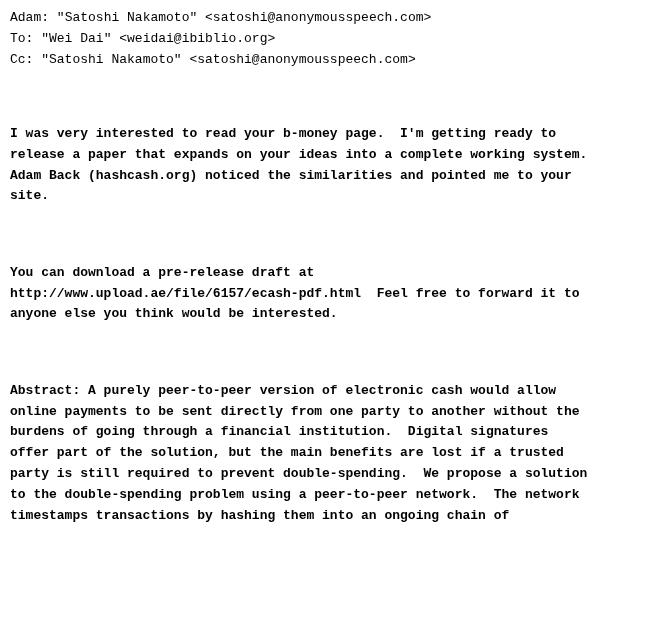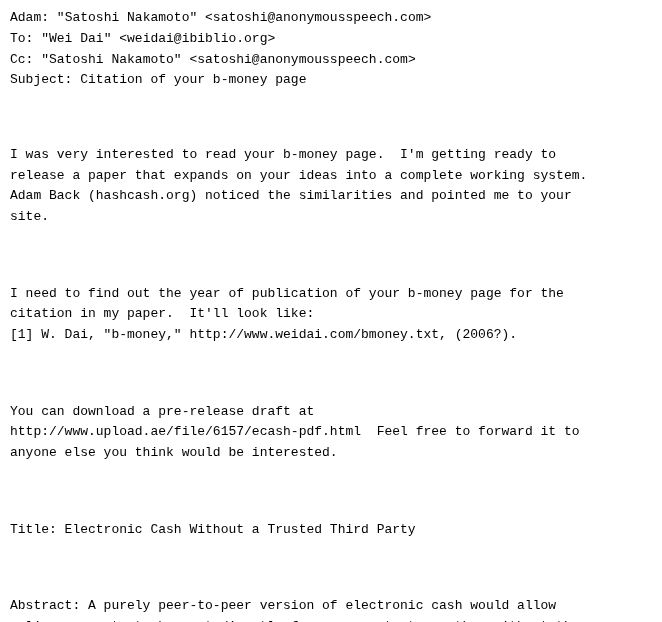--- a/index.html
+++ b/index.html
@@ -33,46 +33,42 @@
       word-break: break-word;
     }
 
     .body-section {
       white-space: pre-wrap;
       word-break: break-word;
     }
 
     .paragraph {
       margin-bottom: 14px;
+      font-weight: bold;
     }
   </style>
 </head>
 <body>
 
 <div class="email-container">
 
   <div class="header-section">
     <div class="header-line"><span>Adam:</span> <span>"Satoshi Nakamoto" &lt;satoshi@anonymousspeech.com&gt;</span></div>
     <div class="header-line"><span>To:</span> <span>"Wei Dai" &lt;weidai@ibiblio.org&gt;</span></div>
     <div class="header-line"><span>Cc:</span> <span>"Satoshi Nakamoto" &lt;satoshi@anonymousspeech.com&gt;</span></div>
-    <div class="header-line"><span>Subject:</span> <span>Citation of your b-money page</span></div>
   </div>
 
   <div class="body-section">
     <div class="paragraph">I was very interested to read your b-money page.  I'm getting ready to
 release a paper that expands on your ideas into a complete working system.
 Adam Back (hashcash.org) noticed the similarities and pointed me to your
 site.</div>
-    <div class="paragraph">I need to find out the year of publication of your b-money page for the
-citation in my paper.  It'll look like:
-[1] W. Dai, "b-money," http://www.weidai.com/bmoney.txt, (2006?).</div>
     <div class="paragraph">You can download a pre-release draft at
 http://www.upload.ae/file/6157/ecash-pdf.html  Feel free to forward it to
 anyone else you think would be interested.</div>
-    <div class="paragraph">Title: Electronic Cash Without a Trusted Third Party</div>
     <div class="paragraph">Abstract: A purely peer-to-peer version of electronic cash would allow
 online payments to be sent directly from one party to another without the
 burdens of going through a financial institution.  Digital signatures
 offer part of the solution, but the main benefits are lost if a trusted
 party is still required to prevent double-spending.  We propose a solution
 to the double-spending problem using a peer-to-peer network.  The network
 timestamps transactions by hashing them into an ongoing chain of</div>
   </div>
 
 </div>

